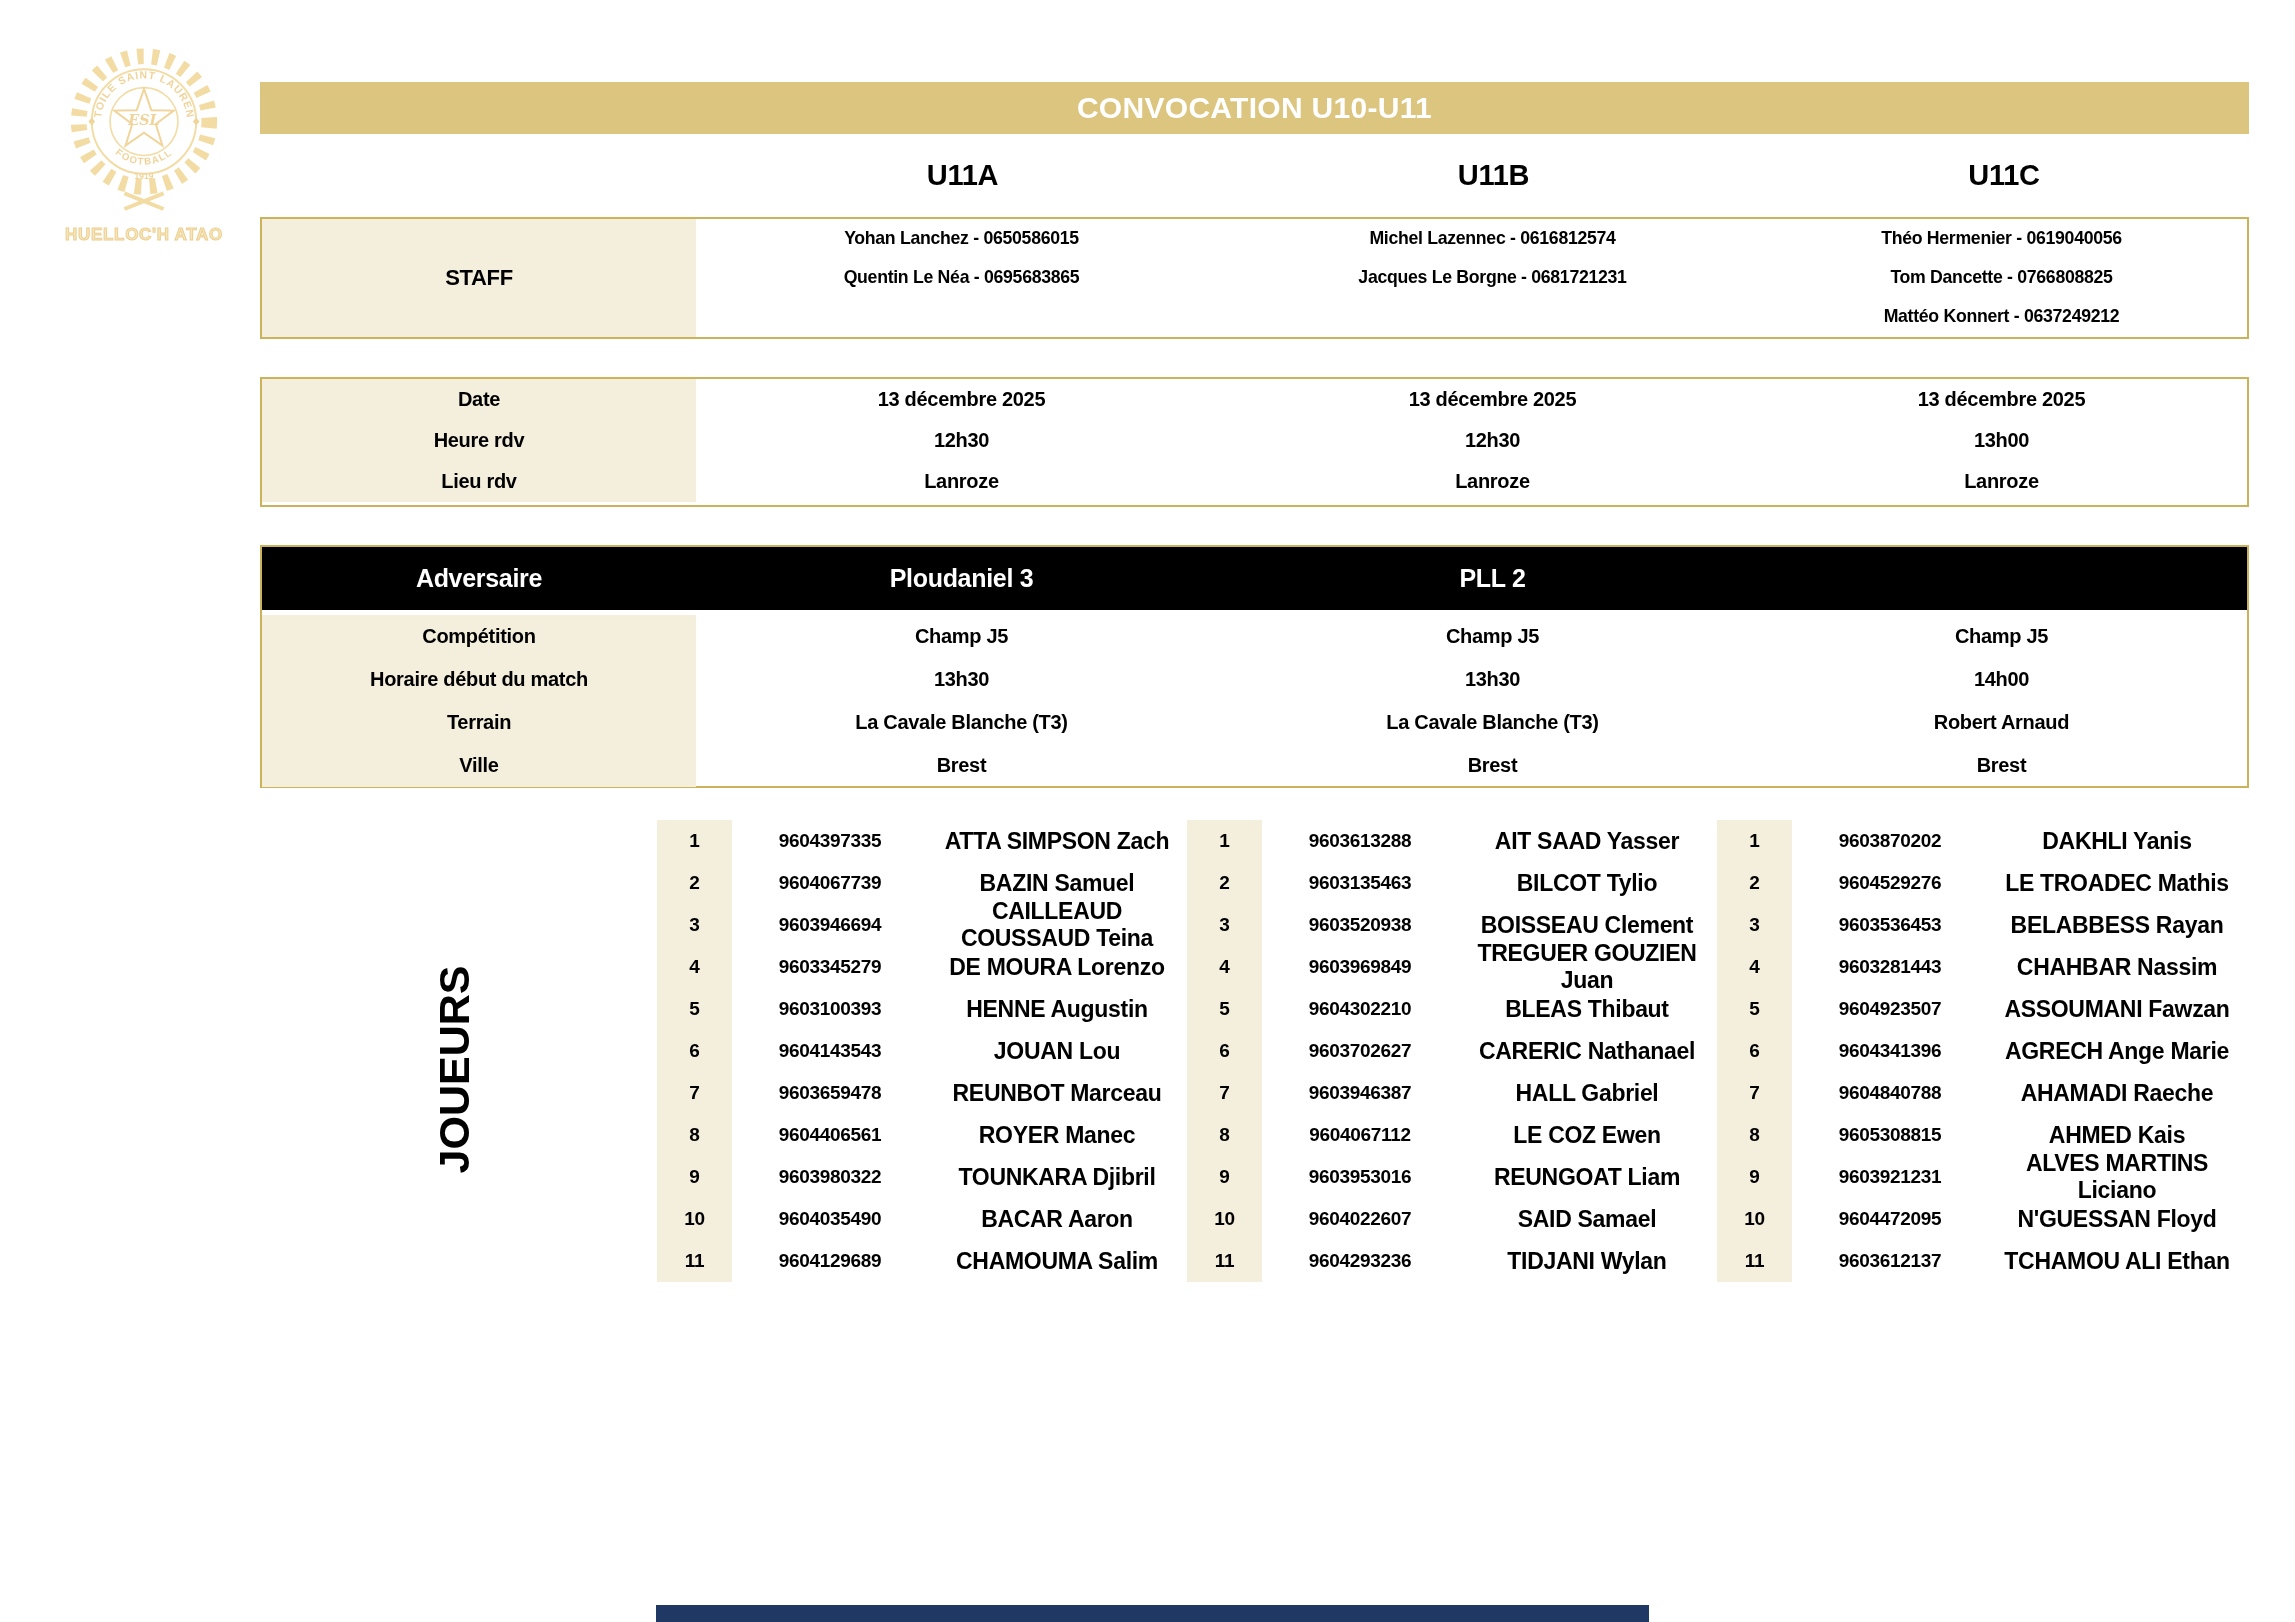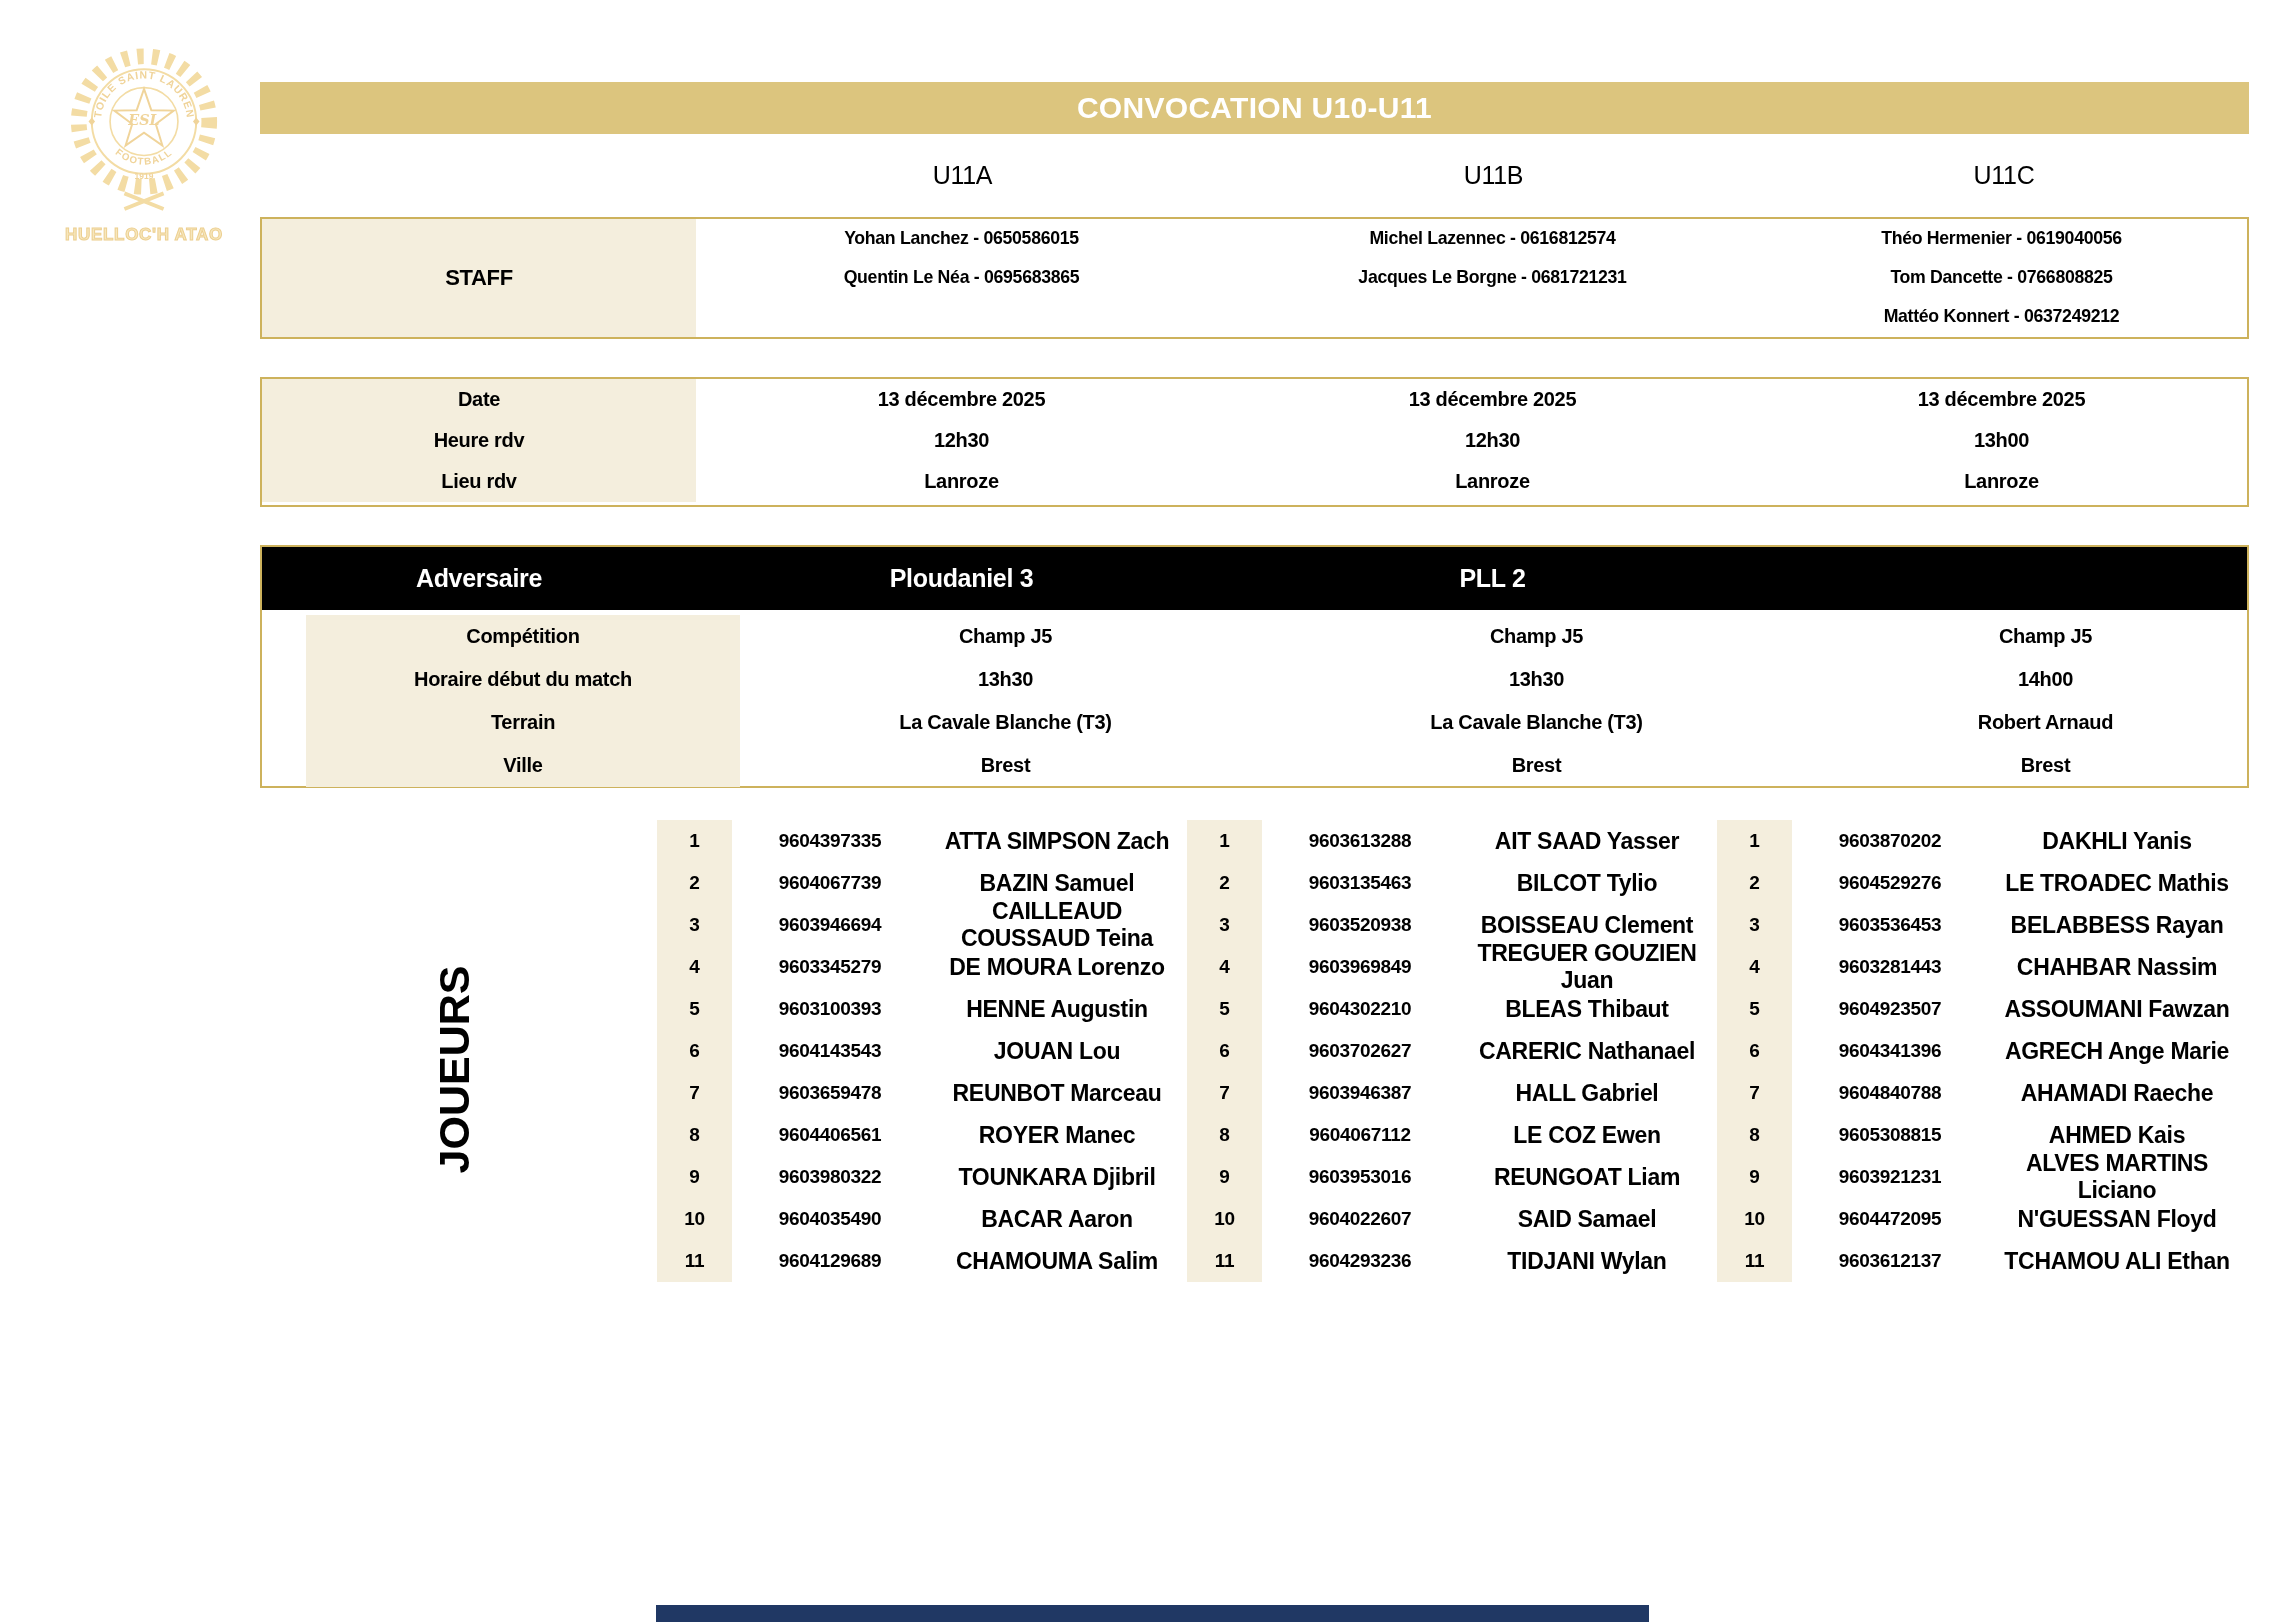--- a/index.html
+++ b/index.html
@@ -28,21 +28,21 @@
     background: var(--gold, #dcc57e);
     display:flex; align-items:center; justify-content:center;
   }
   .banner .title { color:#fff; font-size:30px; font-weight:700; letter-spacing:0.3px; }
 
   
   .cols-noborder { display:grid; grid-template-columns:437px 531px 531px 490px; }
   .cols-inner    { display:grid; grid-template-columns:434px 531px 531px 487px; }
 
   .team-headers { position:absolute; left:260px; top:159px; width:1989px; height:33px; }
-  .team-header { font-size:25px; font-weight:400; }
+  .team-header { font-size:29px; font-weight:700; }
 
   .box {
     position:absolute; left:260px; width:1989px;
     border:2.6px solid var(--border, #cdb25c);
     background:#fff;
   }
   .lbl { background: var(--beige, #f4eedd); font-size:20px; font-weight:700; }
   .val { font-size:20px; font-weight:700; }
 
   
@@ -52,21 +52,21 @@
   .staff-line { flex:0 0 39px; display:flex; align-items:center; justify-content:center; font-size:17.7px; font-weight:700; letter-spacing:-0.3px; }
 
   
   .schedule-box { top:377px; height:130px; grid-template-rows:repeat(3, 41px); }
   .schedule-box.cols-inner { display:grid; }
 
   
   .adv-box { top:545px; height:243px; }
   .adv-row { height:63px; background:#000; }
   .adv-cell { color:#fff; font-size:25px; font-weight:700; }
-  .match-rows { padding-top:5.2px; grid-template-rows:repeat(4, 43px);padding-left:44px; }
+  .match-rows { padding-top:5.2px; grid-template-rows:repeat(4, 43px); }
 
   
   .players { position:absolute; left:657px; top:820px; width:1590px; display:grid; grid-template-columns:repeat(3, 530px); }
   .team-group { display:grid; grid-template-columns:75px 196px 258px; grid-auto-rows:42px; }
   .pnum  { background: var(--beige, #f4eedd); font-size:19px; font-weight:700; }
   .plic  { font-size:19px; font-weight:700; }
   .pname { font-size:23px; font-weight:700; }
 
   .joueurs-label-wrap {
     position:absolute; left:393px; top:935px; width:124px; height:268px;

